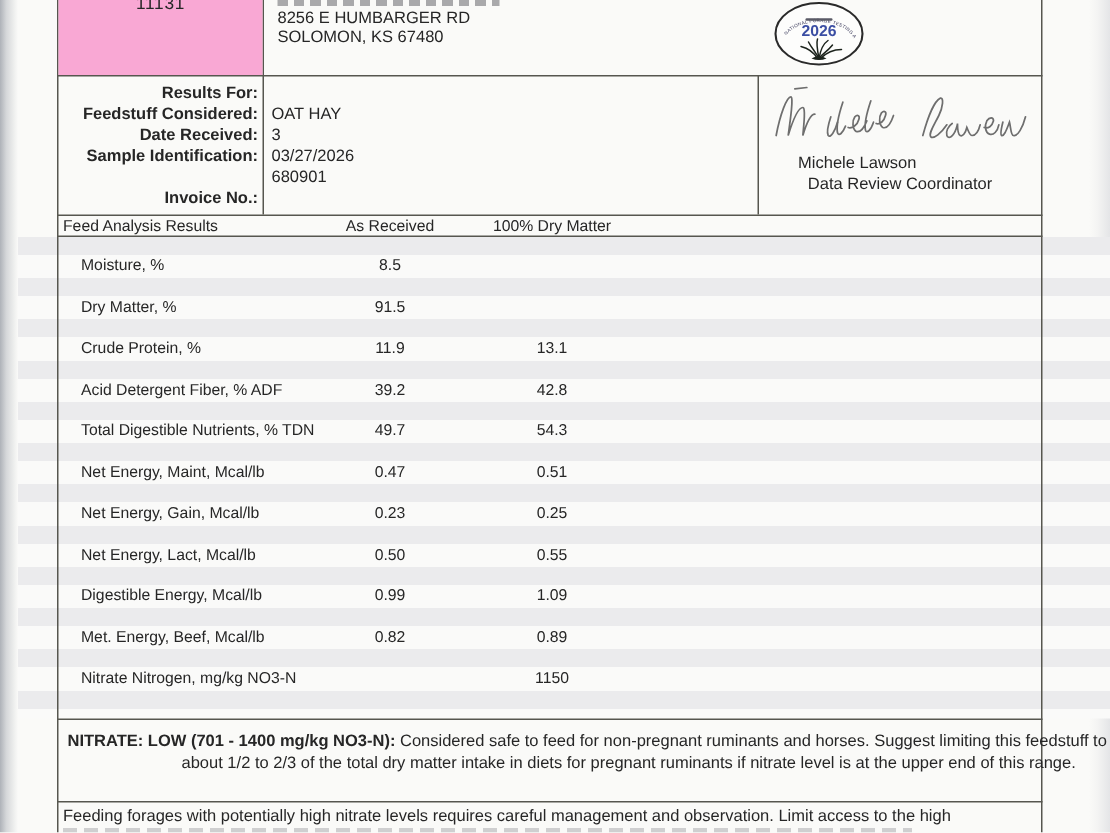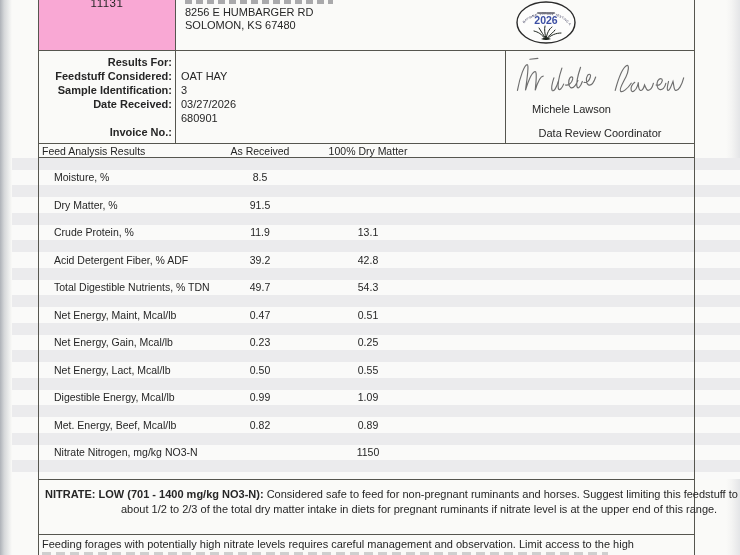--- a/index.html
+++ b/index.html
@@ -42,21 +42,21 @@
     filter:blur(.4px);}
   
   .rf-labels{left:42px;top:55px;width:130px;text-align:right;
     font-weight:bold;font-size:11px;line-height:14px;}
   .rf-labels .gap{margin-top:14px;}
   .rf-values{left:181px;top:69px;font-size:11px;line-height:14px;}
   .rf-values .gap{}
   
   .sig-svg{left:512px;top:53px;}
   .sig-name{left:486px;top:103px;width:171px;text-align:center;font-size:11px;}
-  .sig-title{left:505px;top:117px;width:190px;text-align:center;font-size:11px;margin-top:10px;}
+  .sig-title{left:505px;top:117px;width:190px;text-align:center;font-size:11px;}
   
   .fah{top:145px;font-size:10.5px;}
   .fah-title{left:42px;}
   .fah-ar{left:215px;width:90px;text-align:center;}
   .fah-dm{left:318px;width:100px;text-align:center;}
   
   .rows{left:38px;top:158px;width:731px;}
   .r-row{position:relative;height:27.5px;font-size:10.5px;}
   .c-an{position:absolute;left:16px;top:13px;}
   .c-ar{position:absolute;left:177px;top:13px;width:90px;text-align:center;}
@@ -112,22 +112,22 @@
     <path d="M32,38 C36,34 41,32 46,32"></path>
     <path d="M31,38 C29,34 26,31 24,27"></path>
     <path d="M31,38 C33,35 36,34 40,29"></path>
   </g>
   <path d="M26,38 q5,-3 10,0 q-5,2 -10,0z" fill="#1d241d"></path>
 </svg>
 
 <div class="abs rf-labels">
   <div>Results For:</div>
   <div>Feedstuff Considered:</div>
+  <div>Date Received:</div>
   <div>Sample Identification:</div>
-  <div>Date Received:</div>
   <div class="gap">Invoice No.:</div>
 </div>
 <div class="abs rf-values">
   <div>OAT HAY</div>
   <div>3</div>
   <div>03/27/2026</div>
   <div class="gap">680901</div>
 </div>
 
 <svg class="abs sig-svg" width="178" height="48" viewBox="0 0 200 54">

